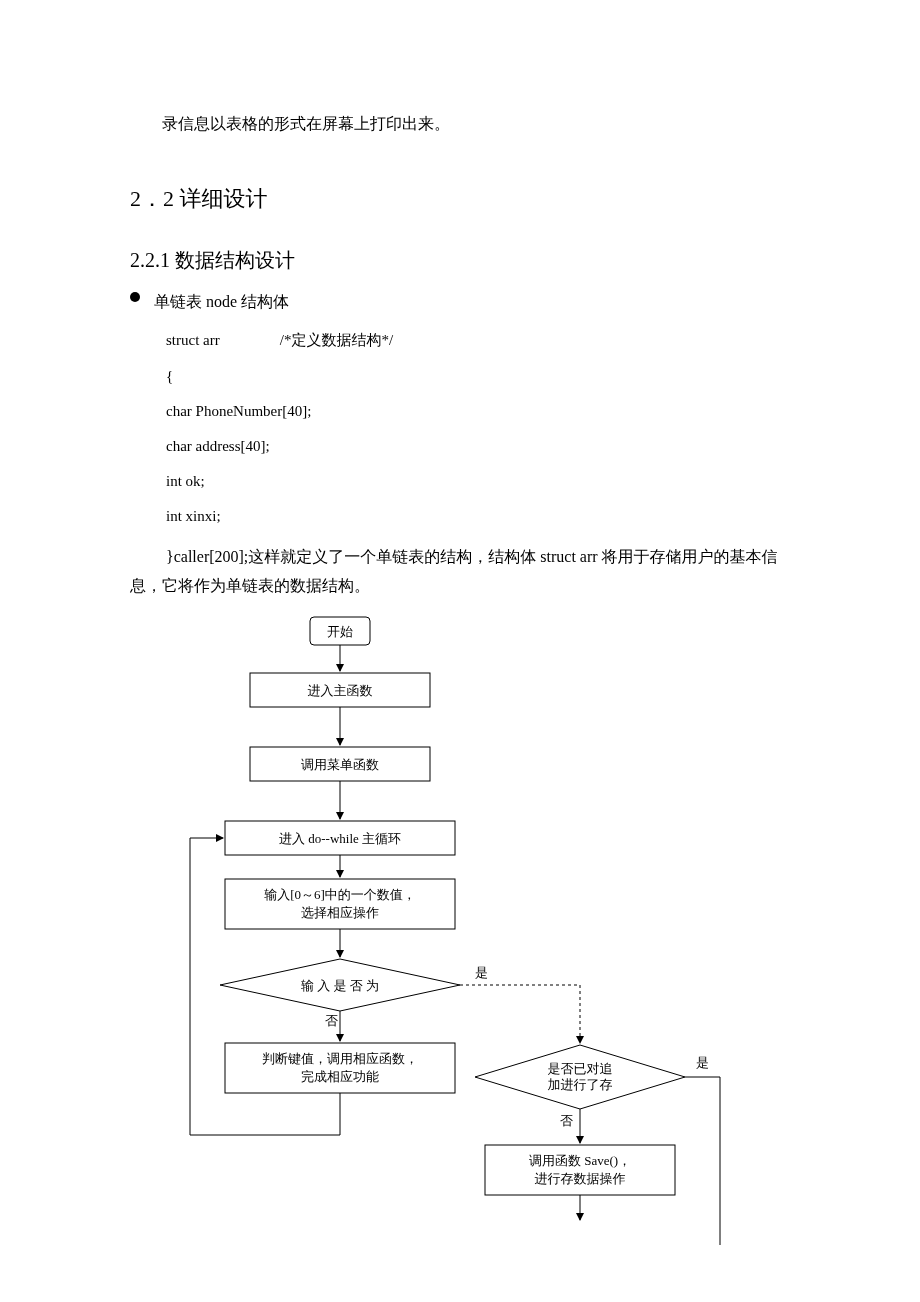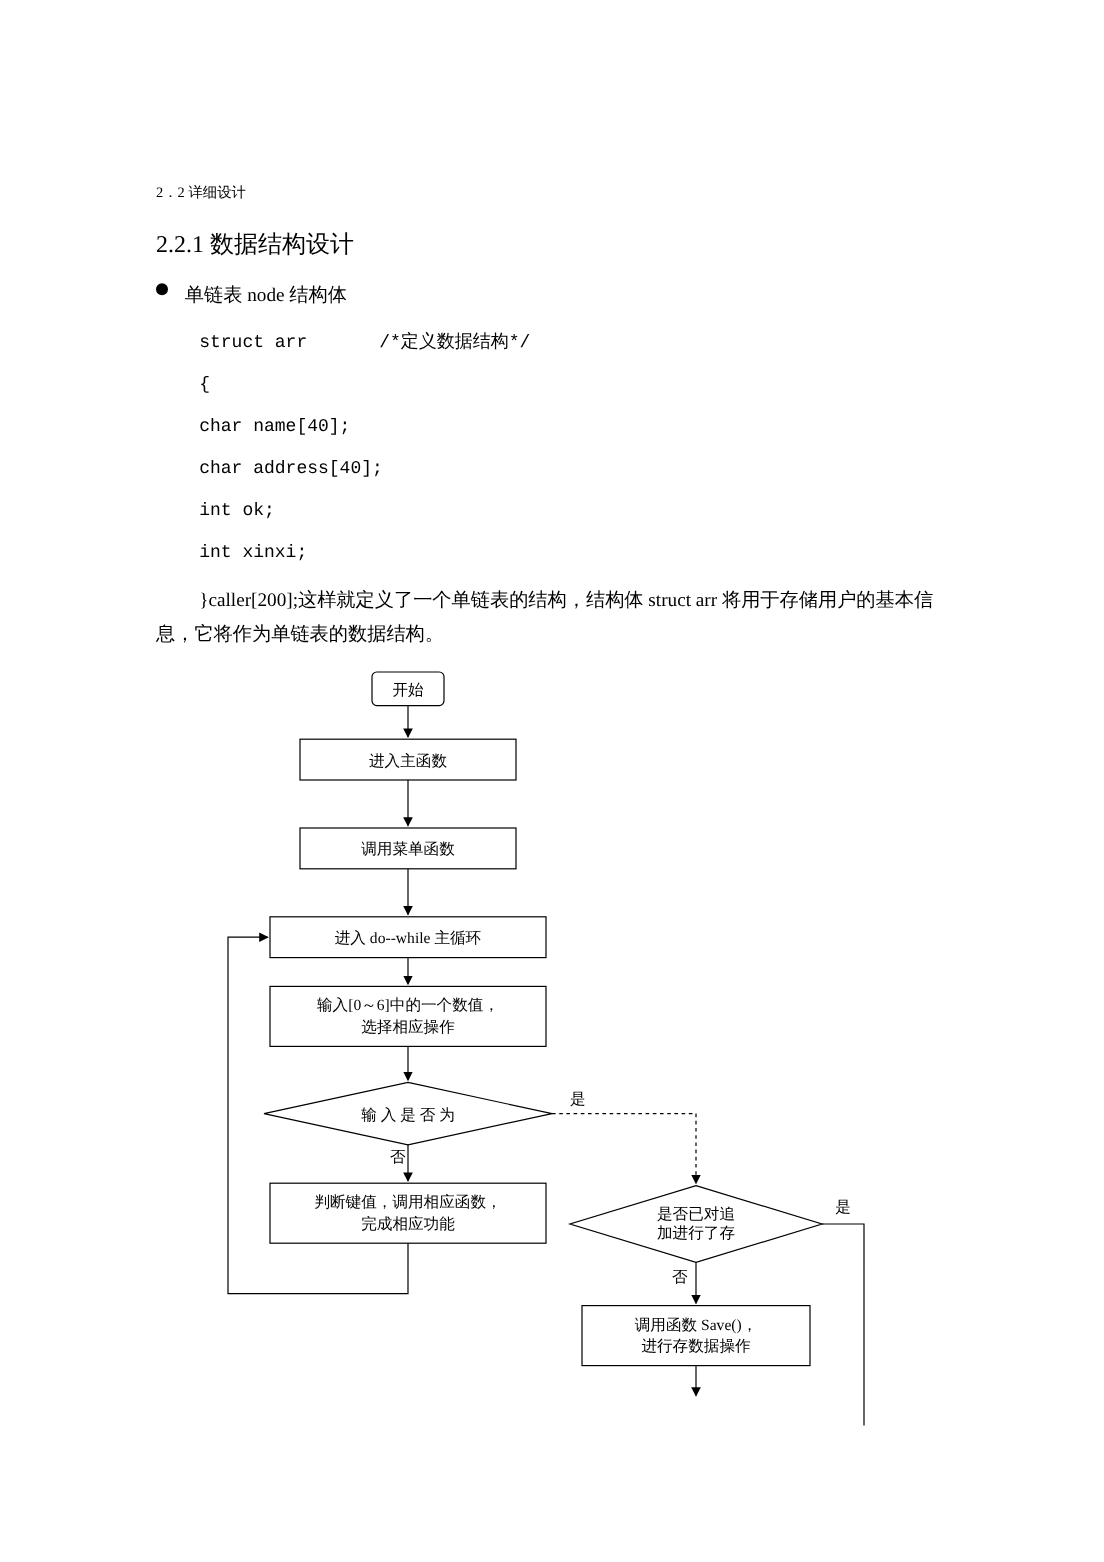--- a/index.html
+++ b/index.html
@@ -1,44 +1,45 @@
 <!DOCTYPE html>
 <html><head>
 <meta charset="utf-8">
 <style>
 body{margin:0;font-family:"SimSun","Songti SC",serif;font-size:16px;color:#000;background:#fff;width:920px}
 .page{padding:110px 130px 30px 130px}
 .p{margin:0 0 14px 0;line-height:1.8}
 .indent{text-indent:2em}
-.h2{margin:40px 0 14px 0;font-size:12px}
+.h2{margin:40px 0 24px 0;font-size:22px}
 .h3{margin:0 0 14px 0;font-size:20px}
 .bullet{display:flex;align-items:flex-start;gap:14px;margin:0 0 18px 0}
 .dot{width:10px;height:10px;border-radius:50%;background:#000;flex-shrink:0}
-.code{margin:0 0 18px 36px;font-family:Liberation Mono, monospace;font-size:15px}
+.code{margin:0 0 18px 36px;font-family:Liberation Serif, serif;font-size:15px}
 .flowchart{text-align:center}
 svg{display:block;margin:0 auto}
 .box{fill:#fff;stroke:#000;stroke-width:1}
 .flowtext{font-family:"SimSun","Songti SC",serif;font-size:13px}
 .label{font-family:"SimSun","Songti SC",serif;font-size:13px}
 </style>
 </head>
 <body>
 
 <div class="page">
+  <p class="p indent">录信息以表格的形式在屏幕上打印出来。</p>
   <p class="p h2">2．2 详细设计</p>
   <p class="p h3">2.2.1 数据结构设计</p>
   <div class="bullet">
     <span class="dot"></span>
     <span>单链表 node 结构体</span>
   </div>
   <div class="code">
     <span>struct arr</span><span style="display:inline-block;width:60px"></span><span>/*定义数据结构*/</span>
   </div>
   <div class="code">{</div>
-  <div class="code">char name[40];</div>
+  <div class="code">char PhoneNumber[40];</div>
   <div class="code">char address[40];</div>
   <div class="code">int ok;</div>
   <div class="code">int xinxi;</div>
   <p class="p" style="text-indent:36px">}caller[200];这样就定义了一个单链表的结构，结构体 struct arr 将用于存储用户的基本信息，它将作为单链表的数据结构。</p>
 
   <div class="flowchart">
     <svg width="560" height="640">
       <defs>
         <marker id="arrow" markerWidth="8" markerHeight="8" refX="7" refY="4" orient="auto">
           <path d="M0,0 L8,4 L0,8 z" fill="#000"></path>

